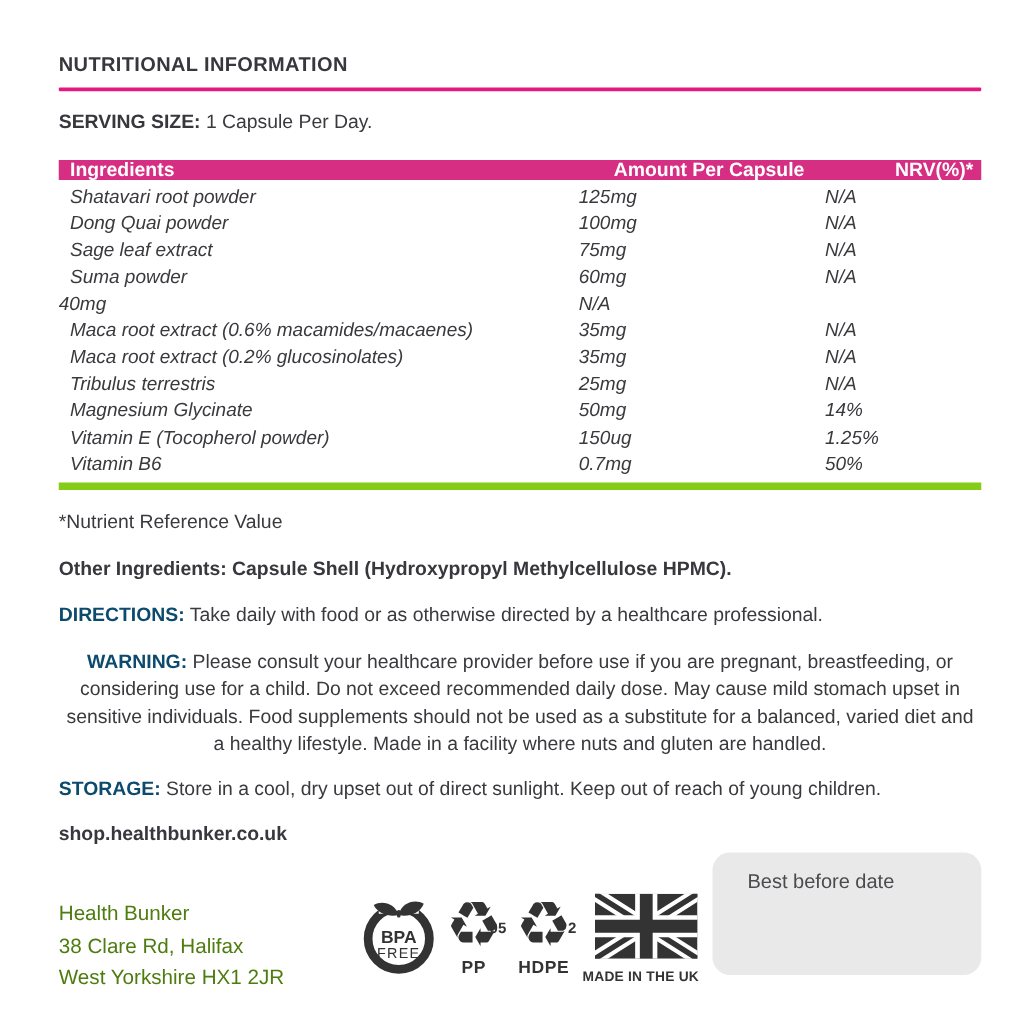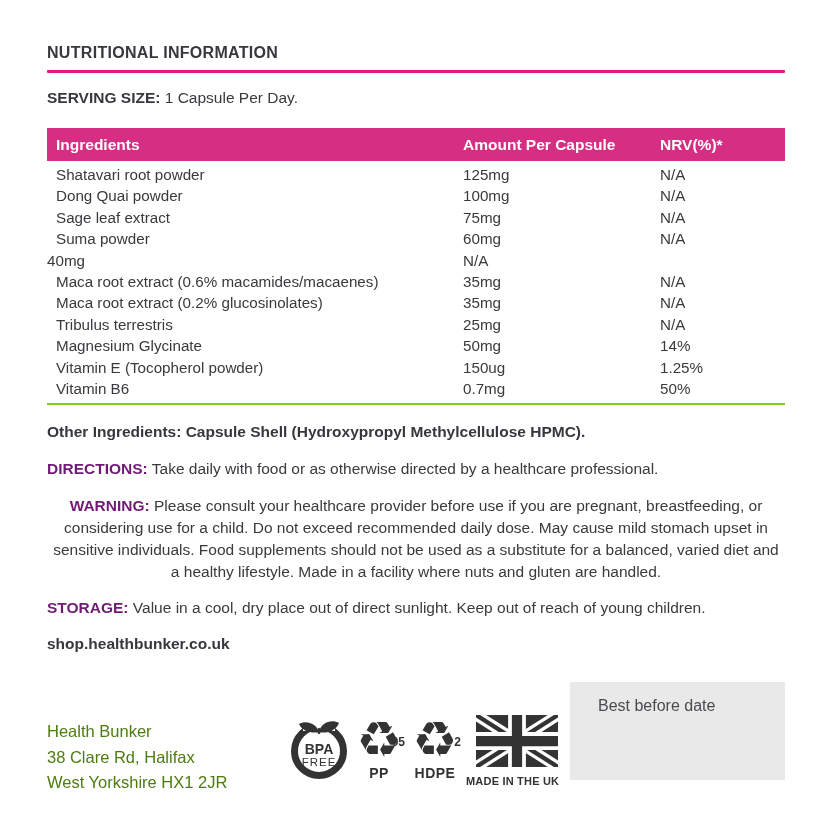--- a/index.html
+++ b/index.html
@@ -20,41 +20,41 @@
     color:#37373d; line-height:19px;
   }
   .rule { margin-top:8px; height:3px; background:#e5187f; border-radius:1px; }
 
   
   .serving { margin-top:16px; font-size:15.5px; }
   .serving b { color:#37373d; }
 
   
   .thead {
-    margin-top:21px; height:33px;
+    margin-top:21px; height:16px;
     background:#d62e82; color:#ffffff;
     display:grid; grid-template-columns:416px 197px 1fr;
-    align-items:center; font-weight:bold; font-size:15.5px;
+    align-items:center; font-weight:bold; font-size:15.5px;gap:28px;
   }
   .thead .c1, .trow .c1 { padding-left:9px; }
-  .tbody { border-bottom:2px solid #84cc16; padding:3px 0 4px 0; }
+  .tbody { border-bottom:6px solid #84cc16; padding:3px 0 4px 0;font-style:italic; }
   .trow {
     display:grid; grid-template-columns:416px 197px 1fr;
     font-size:15.2px; line-height:21.4px; color:#3a3a3e;
   }
 
   
   .note  { font-size:15.5px; line-height:22px; }
   .nrv-note   { margin-top:15px; }
   .other-ing  { margin-top:16px; font-weight:bold; color:#37373d; }
   .directions { margin-top:15px; }
   .warning    { margin-top:15px;text-align:center; }
   .storage    { margin-top:14px; }
   .website    { margin-top:16px; font-weight:bold; font-size:15.5px; color:#37373d; }
-  .note b { color:#701a75; }
+  .note b { color:#0c4a6e; }
 
   
   .footer { position:absolute; left:47px; right:42px; top:682px; height:120px; }
   .address { position:absolute; left:0; top:37px; font-size:16.5px; line-height:25.5px; color:#4d7c0f; }
 
   .badge-bpa { position:absolute; left:242px; top:36px; width:60px; height:62px; }
 
   .recycle { position:absolute; top:35px; width:52px; text-align:center; color:#333333; }
   .recycle.pp   { left:306px; }
   .recycle.hdpe { left:362px; }
@@ -64,20 +64,21 @@
     font-size:12px; font-weight:bold; text-align:right;
   }
   .recycle .mat { display:block; margin-top:2px; font-size:14px; font-weight:bold; letter-spacing:.5px; }
 
   .flag-wrap { position:absolute; left:419px; top:33px; width:92px; text-align:right; }
   .flag-label { margin-top:4px; font-size:11px; font-weight:bold; color:#333333; letter-spacing:.2px; white-space:nowrap; }
 
   .bb-box {
     position:absolute; right:0; top:0; width:215px; height:98px;
     background:#e9e9e9;
+    border-radius:14px;
   }
   .bb-box span { display:block; padding:15px 0 0 28px; font-size:16px; color:#4a4a4f; }
 </style>
 </head>
 <body>
 
 <div class="page">
   <div class="content">
 
     <h1 class="title">NUTRITIONAL INFORMATION</h1>
@@ -141,28 +142,29 @@
         <span class="c2">150ug</span>
         <span class="c3">1.25%</span>
       </div>
       <div class="trow">
         <span class="c1">Vitamin B6</span>
         <span class="c2">0.7mg</span>
         <span class="c3">50%</span>
       </div>
     </div>
 
+    <p class="note nrv-note">*Nutrient Reference Value</p>
 
     <p class="note other-ing">Other Ingredients: Capsule Shell (Hydroxypropyl Methylcellulose HPMC).</p>
 
     <p class="note directions"><b>DIRECTIONS:</b><span> Take daily with food or as otherwise directed by a healthcare professional.</span></p>
 
     <p class="note warning"><b>WARNING:</b><span> Please consult your healthcare provider before use if you are pregnant, breastfeeding, or considering use for a child. Do not exceed recommended daily dose. May cause mild stomach upset in sensitive individuals. Food supplements should not be used as a substitute for a balanced, varied diet and a healthy lifestyle. Made in a facility where nuts and gluten are handled.</span></p>
 
-    <p class="note storage"><b>STORAGE:</b><span> Value in a cool, dry place out of direct sunlight. Keep out of reach of young children.</span></p>
+    <p class="note storage"><b>STORAGE:</b><span> Store in a cool, dry upset out of direct sunlight. Keep out of reach of young children.</span></p>
 
     <p class="website">shop.healthbunker.co.uk</p>
   </div>
 
   <div class="footer">
 
     <div class="address">
       <div>Health Bunker</div>
       <div>38 Clare Rd, Halifax</div>
       <div>West Yorkshire HX1 2JR</div>

